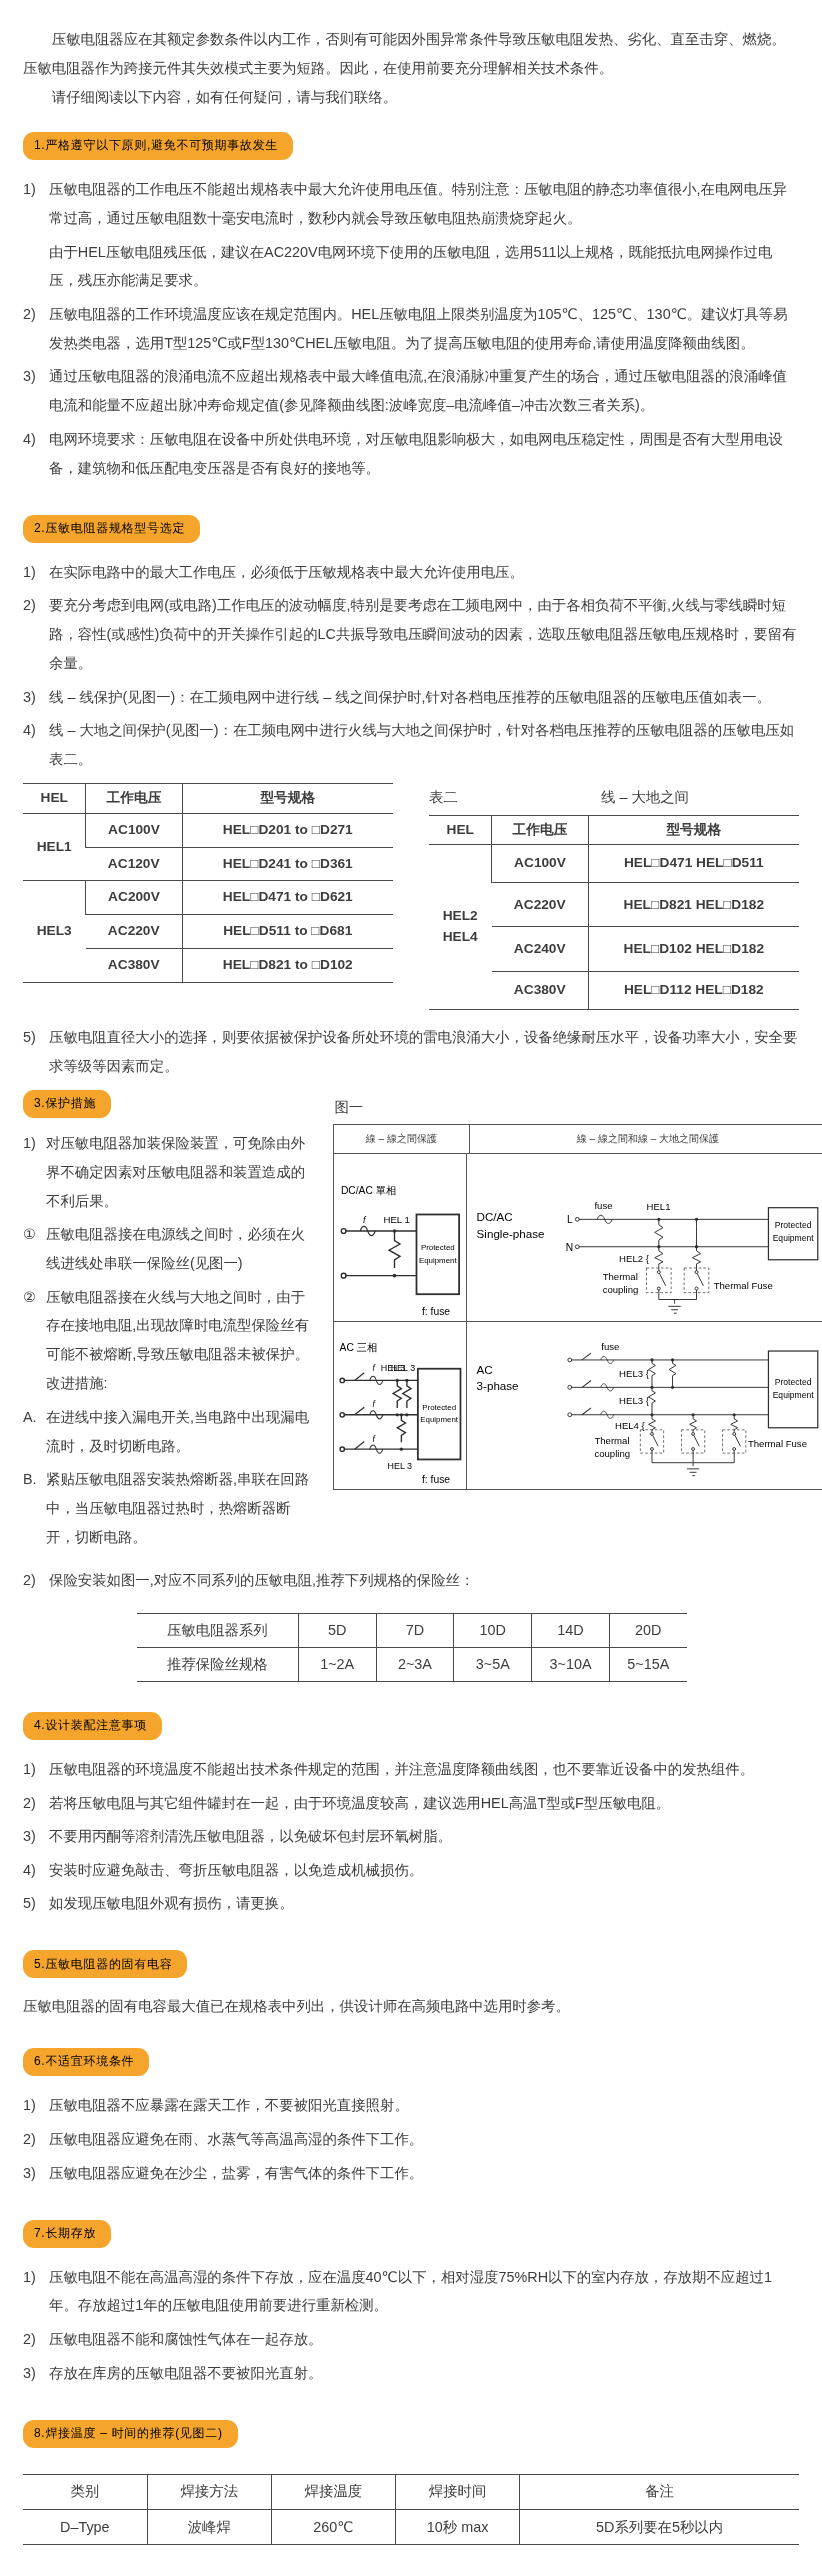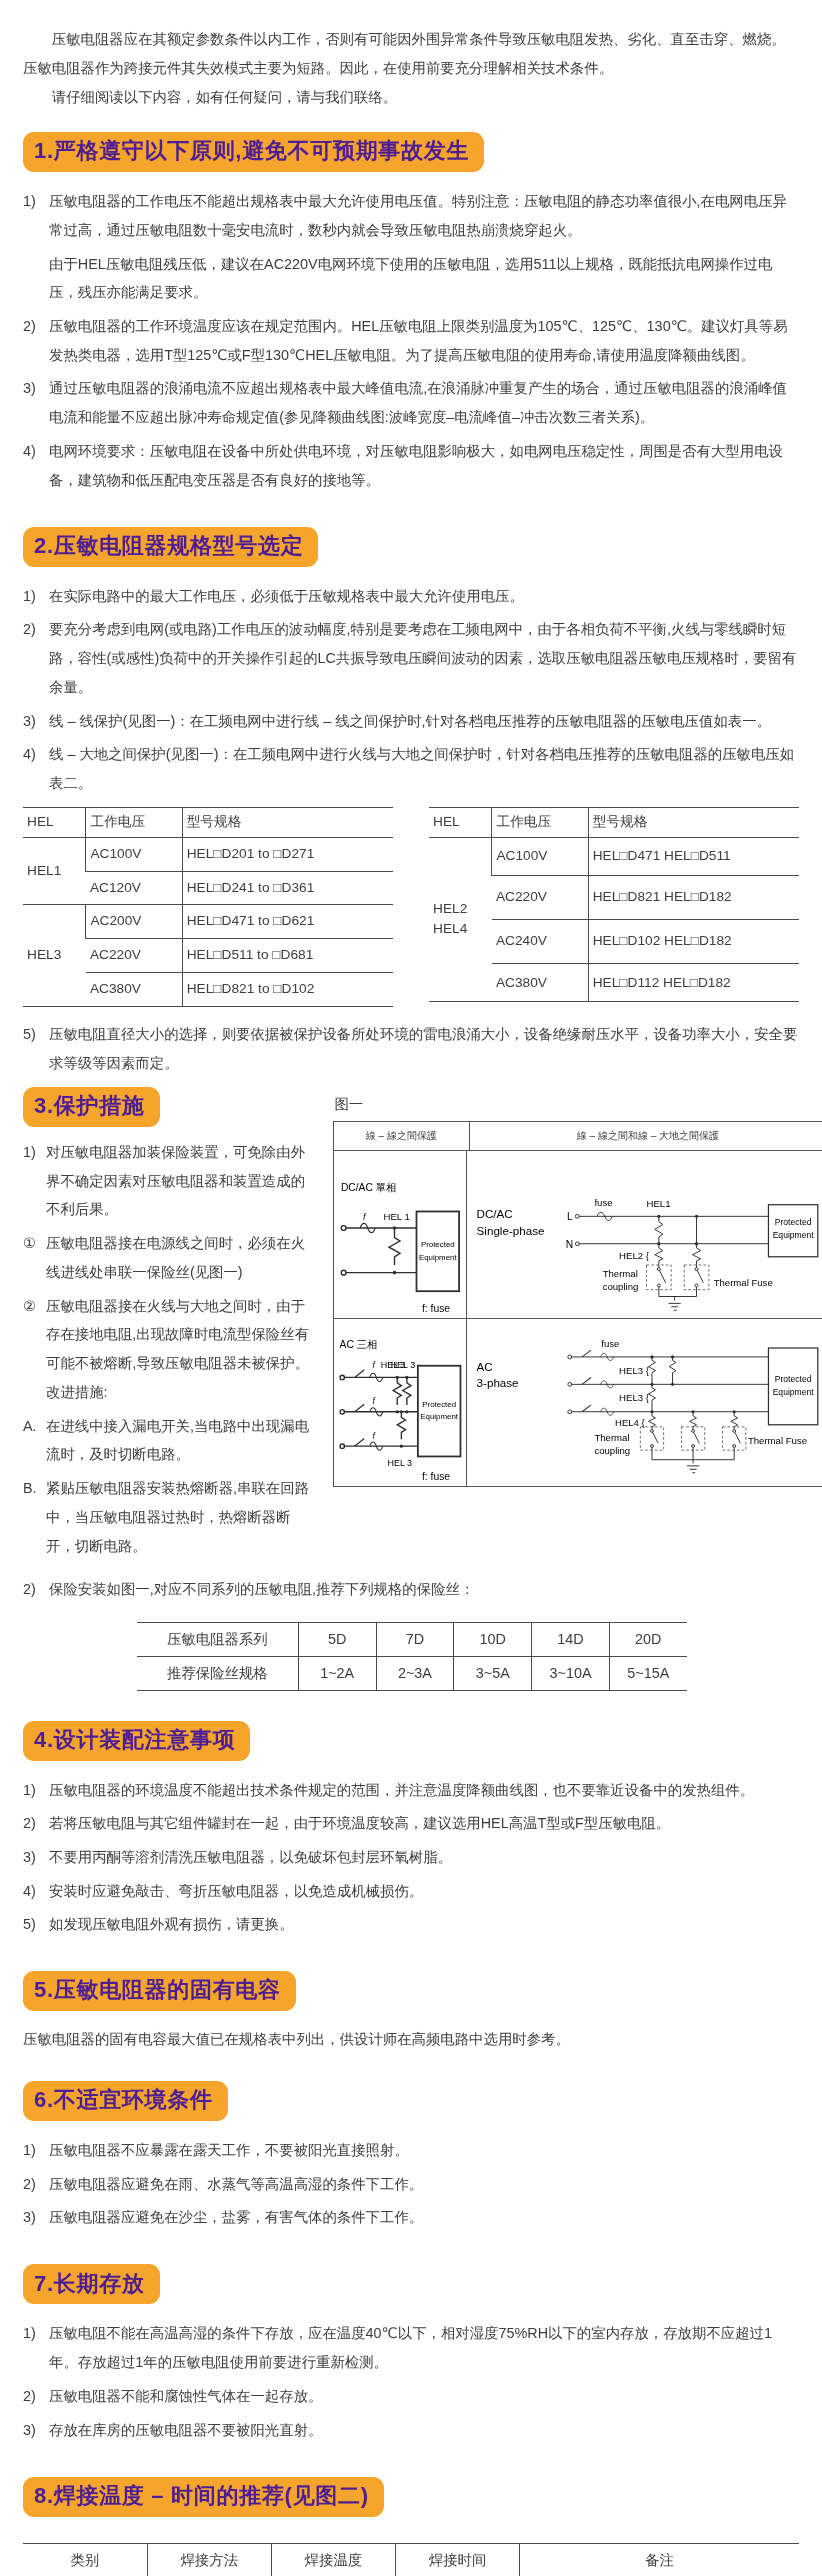--- a/index.html
+++ b/index.html
@@ -5,42 +5,42 @@
   html,body{margin:0;padding:0;background:#ffffff;}
   body{
     width:822px;min-height:2576px;box-sizing:border-box;
     font-family:"Liberation Sans","DejaVu Sans",sans-serif;
     color:#3d3d3d;font-size:14.4px;line-height:2.0;
     padding:25px 23px 41px 23px;
   }
   p{margin:0;}
   .intro{text-indent:2em;}
   .pill{
-    display:inline-block;background:#F5A42C;color:#4c1d95;
-    font-weight:bold;font-size:22px;line-height:1.2;
+    display:inline-block;background:#F5A42C;color:#000000;
+    font-weight:normal;font-size:12px;line-height:1.2;
     padding:6.2px 15px 7.5px 11px;border-radius:11px;
     margin:27.4px 0 15px 0;letter-spacing:0.7px;
   }
   .pill.first{margin-top:20.6px;}
   .list{margin:0;}
   .li{display:flex;align-items:flex-start;margin-bottom:4.8px;}
   .li .num{flex:0 0 26px;}
   .li.cont .num{flex:0 0 26px;}
   .li .txt{flex:1;}
   .narrow .li .num{flex:0 0 23px;}
   
   .tables-row{display:flex;gap:36px;margin:9.6px 0 13.7px 0;}
   .vt{flex:1;}
   .vt-cap{display:flex;font-size:14.4px;margin-bottom:2.7px;}
   .vt-cap .cap-label{flex:0 0 62px;}
   .vt-cap .cap-mid{flex:1;text-align:center;}
   table.spec{border-collapse:collapse;width:100%;border-top:1.4px solid #4a4a4a;border-bottom:1.4px solid #4a4a4a;table-layout:fixed;}
   table.spec td{
-    border-top:1px solid #4a4a4a;padding:2.7px 4.1px;
-    font-size:13.7px;line-height:1.5;height:27.4px;
+    border-top:1px solid #4a4a4a;text-align:center;padding:2.7px 4.1px;
+    font-size:13.7px;line-height:1.5;height:27.4px;font-weight:bold;
   }
   table.spec tr.head td{border-top:none;height:23px;}
   table.spec td + td{border-left:1px solid #4a4a4a;}
   table.spec col.c1{width:17%;} table.spec col.c2{width:26%;} table.spec col.c3{width:57%;}
   .pre{white-space:pre-line;}
   
   .sec3-row{display:flex;gap:15px;margin-top:4.1px;}
   .sec3-left{flex:0 0 295px;}
   .sec3-left .pill{margin:4.1px 0 11px 0;}
   .sec3-right{flex:1;padding-top:6.9px;}
@@ -153,20 +153,24 @@
         <td>HEL□D511 to □D681</td>
       </tr>
       <tr>
         <td>AC380V</td>
         <td>HEL□D821 to □D102</td>
       </tr>
     </tbody>
       </table>
   </div>
   <div class="vt">
+    <div class="vt-cap">
+      <span class="cap-label">表二</span>
+      <span class="cap-mid">线 – 大地之间</span>
+    </div>
     <table class="spec">
       <colgroup>
           <col class="c1">
           <col class="c2">
           <col class="c3">
         </colgroup>
       <tbody>
           <tr class="head">
         <td>HEL</td>
         <td>工作电压</td>

